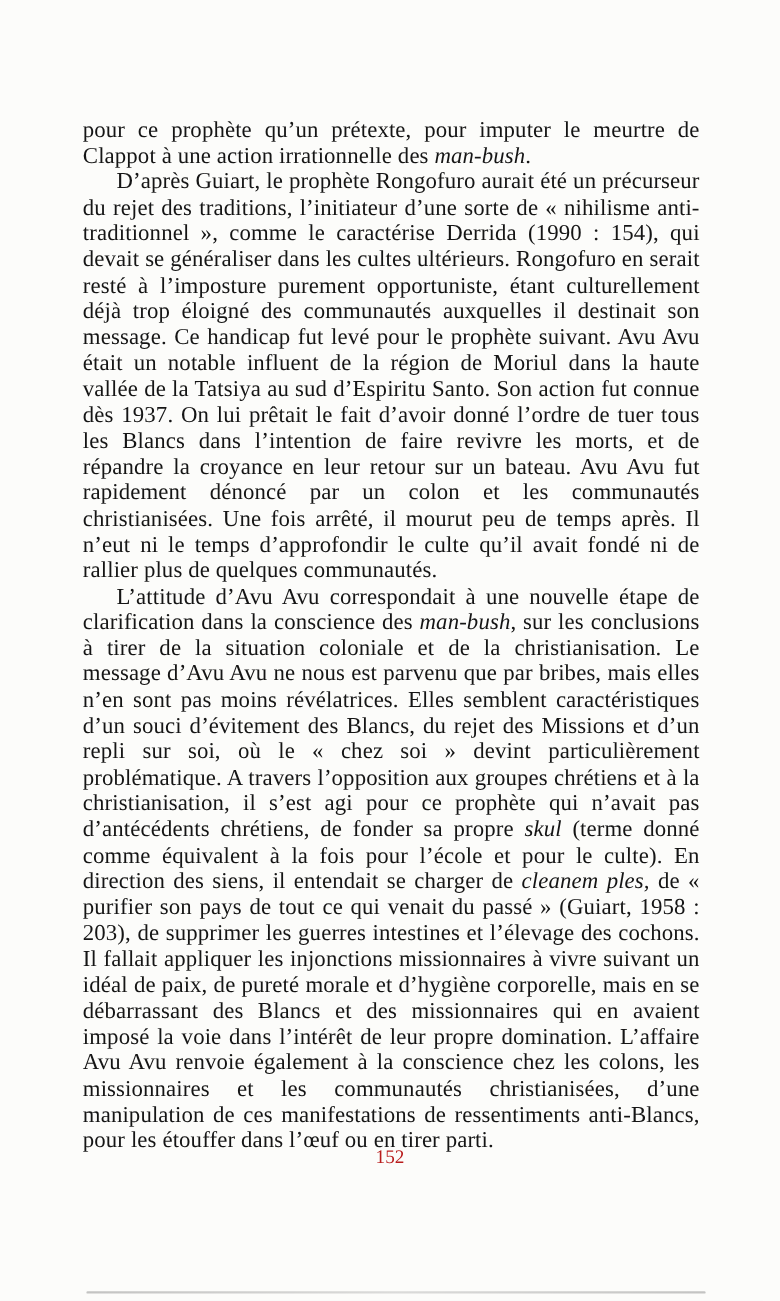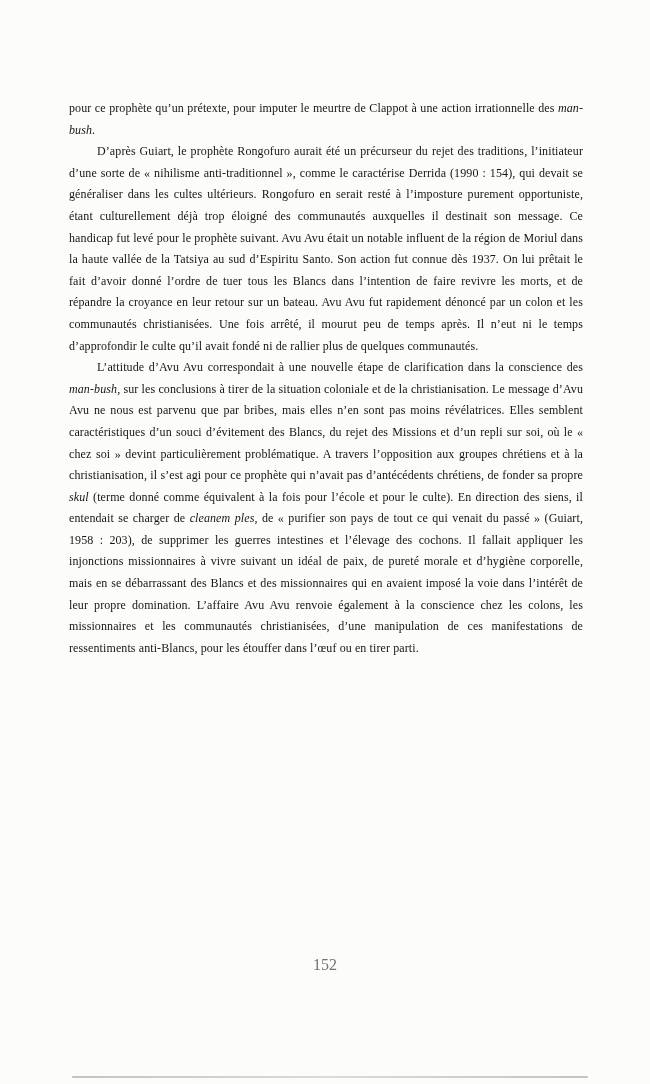--- a/index.html
+++ b/index.html
@@ -18,21 +18,21 @@
     position: absolute;
     inset: 0;
     background: #fcfcfa;
     color: #151515;
   }
   .text-block {
     position: absolute;
     left: 69px;
     top: 98px;
     width: 514px;
-    font-size: 12px;
+    font-size: 19px;
     line-height: 21.6px;
     text-align: justify;
     letter-spacing: 0.1px;
   }
   .text-block p {
     margin: 0;
     text-indent: 28px;
   }
   .text-block p.no-indent {
     text-indent: 0;
@@ -40,21 +40,21 @@
   .text-block em {
     font-style: italic;
   }
   .page-number {
     position: absolute;
     top: 956px;
     left: 0;
     width: 100%;
     text-align: center;
     font-size: 16px;
-    color: #737373;
+    color: #b91c1c;
   }
   .scan-edge {
     position: absolute;
     left: 72px;
     right: 62px;
     bottom: 6px;
     height: 2px;
     background: linear-gradient(to right, rgba(90,90,90,0.35), rgba(120,120,120,0.25), rgba(90,90,90,0.35));
     border-radius: 1px;
   }

